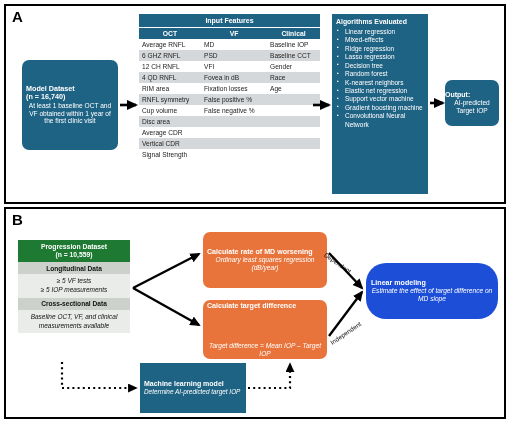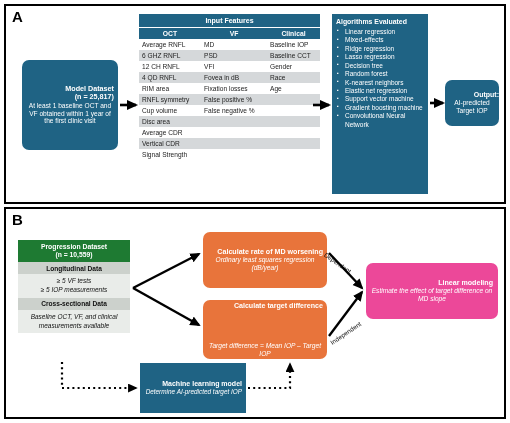--- a/index.html
+++ b/index.html
@@ -44,34 +44,34 @@
 
   
   .box {
     position: absolute;
     box-sizing: border-box;
     border-radius: 7px;
     color: #ffffff;
     text-align: center;
     display: flex;
     flex-direction: column;
-    align-items: flex-end;
+    align-items: flex-start;
     justify-content: center;
     line-height: 1.18;
   }
   .box .title {
     font-weight: bold;
   }
   .box .sub {
     font-style: italic;
   }
 
   .teal  { background: #1f6384; }
   .orange{ background: #e8743b; }
-  .purple{ background: #ec4899; }
+  .purple{ background: #1d4ed8; border-radius: 20px; }
 
   
   #model-dataset {
     left: 22px; top: 60px; width: 96px; height: 90px;
     font-size: 6.6px;
     padding: 3px 4px;
   }
   #model-dataset .title { font-size: 7.2px; }
 
   
@@ -233,21 +233,21 @@
 <body>
 
 <div id="figure">
 
   <div class="panel" id="panel-a">
     <div class="panel-label">A</div>
   </div>
 
   <div class="box teal" id="model-dataset">
     <div class="title">Model Dataset</div>
-    <div class="title">(n = 25,817)</div>
+    <div class="title">(n = 16,740)</div>
     <div>At least 1 baseline OCT and VF obtained within 1 year of the first clinic visit</div>
   </div>
 
   <table id="features-table">
     <colgroup>
       <col class="c-oct">
         <col class="c-vf">
         <col class="c-clin">
     </colgroup>
     <thead>

